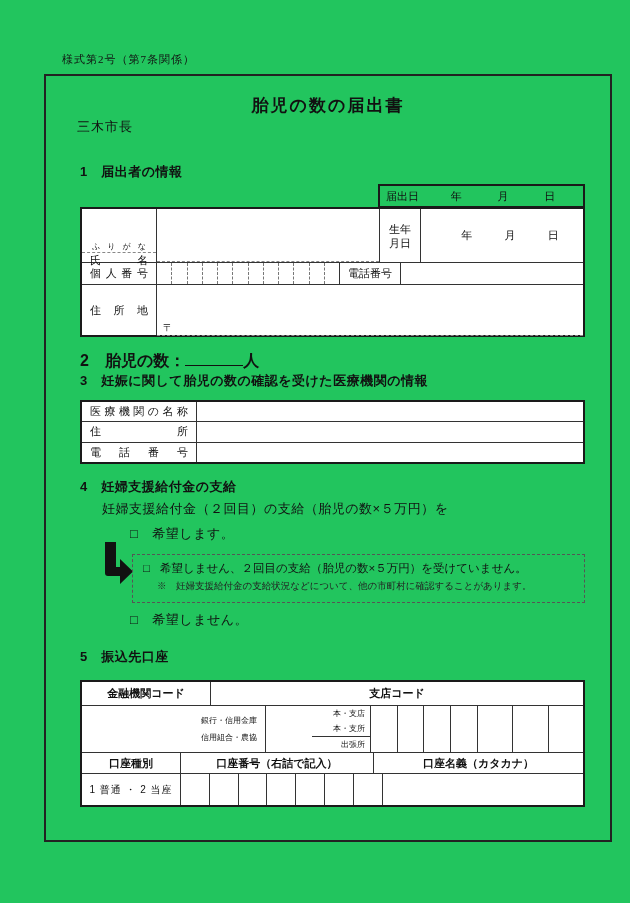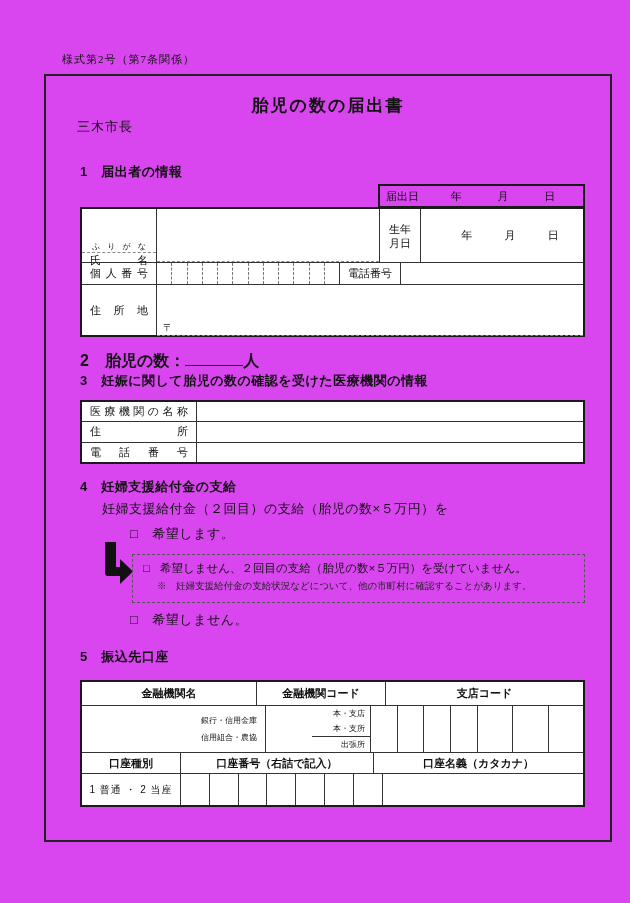--- a/index.html
+++ b/index.html
@@ -1,18 +1,18 @@
 <!DOCTYPE html>
 <html><head>
 <meta charset="utf-8">
 <style>
   * { margin:0; padding:0; box-sizing:border-box; }
   body { background:#fff; }
   .page {
-    position:relative; width:630px; height:903px; background:#d946ef;
+    position:relative; width:630px; height:903px; background:#22c55e;
     font-family:"Liberation Sans", sans-serif; color:#111;
   }
   .abs { position:absolute; }
   .serif { font-family:"Liberation Serif", serif; }
 
   .form-code { left:62px; top:52px; font-size:11px; letter-spacing:1px; }
   .outer-box { left:44px; top:74px; width:568px; height:768px; border:2px solid #222; }
 
   .title { left:0; top:18px; width:100%; text-align:center; font-size:17px; font-weight:bold; letter-spacing:2px; }
   .addressee { left:31px; top:42px; font-size:13px; letter-spacing:1px; }
@@ -222,21 +222,20 @@
     </div>
 
     <div class="abs body-line" style="left:84px; top:535px;">
       <span class="cb">□</span><span>希望しません。</span>
     </div>
 
     <div class="abs sec-h" style="left:34px; top:572px;">5　振込先口座</div>
 
     <div class="abs tbl t5">
       <div class="row hrow">
-        <div class="cell br c-bank">金融機関名</div>
         <div class="cell br c-bcode">金融機関コード</div>
         <div class="cell c-scode">支店コード</div>
       </div>
       <div class="row bt bigrow">
         <div class="cell br c-bank banktype">
           <span>銀行・信用金庫</span>
           <span>信用組合・農協</span>
         </div>
         <div class="cell br c-branch branchtype">
           <div>本・支店</div>

